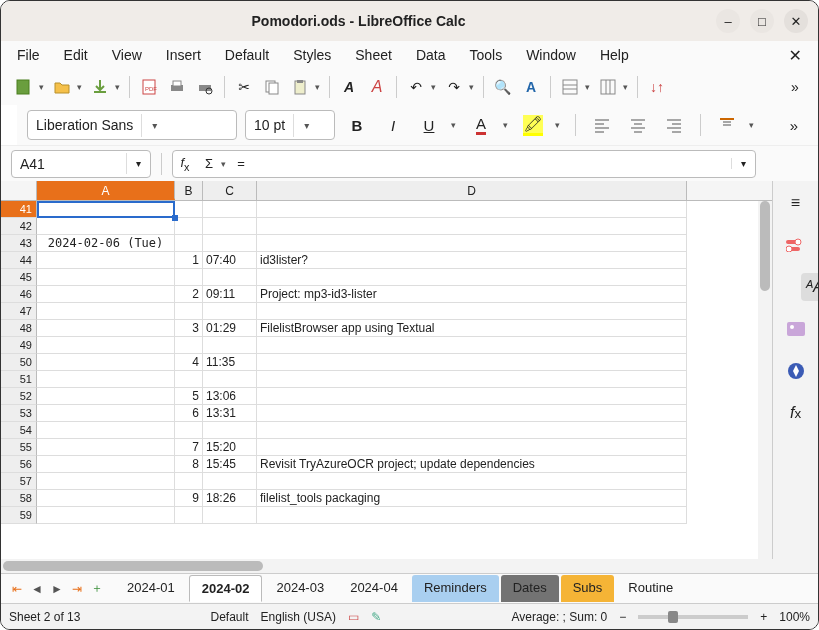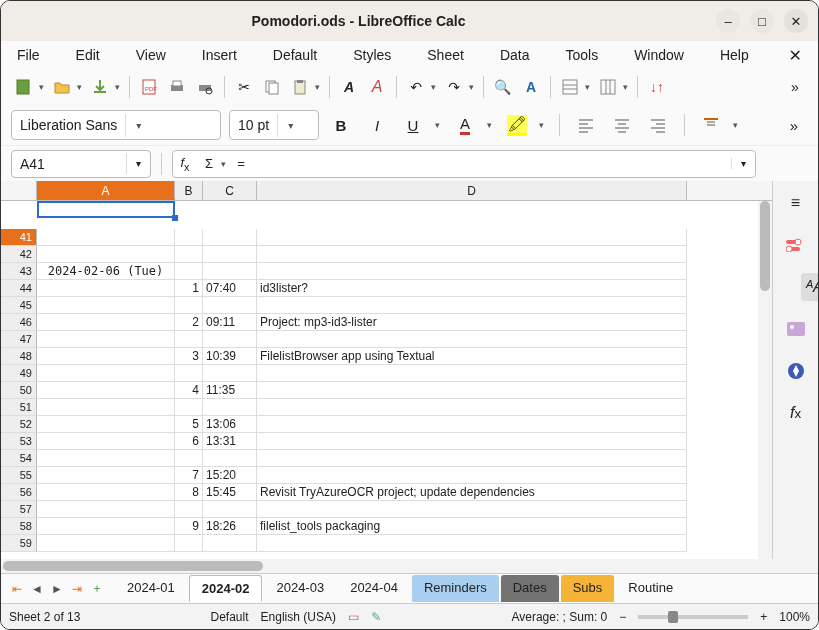--- a/index.html
+++ b/index.html
@@ -2,48 +2,48 @@
 <html><head>
 <meta charset="utf-8">
 <style>
 * { box-sizing: border-box; margin: 0; padding: 0; font-family: "Liberation Sans", Arial, sans-serif; }
 body { width: 819px; height: 630px; background: #fff; border: 1px solid #333; border-radius: 10px; overflow: hidden; font-size: 13px; color: #222; display:flex; flex-direction:column;}
 .titlebar { height: 40px; background: #f0ece8; display: flex; align-items: center; padding: 0 10px; }
 .titletext { flex: 1; text-align: center; font-weight: bold; font-size: 14px; }
 .winbtn { width: 24px; height: 24px; border-radius: 50%; margin-left: 10px; display: flex; align-items: center; justify-content: center; font-size: 13px; }
 .winbtn.min, .winbtn.max { background: #eae6e2; }
 .winbtn.close { background: #e4e0dc; }
-.menubar { height: 28px; display: flex; align-items: center; padding: 0 8px; gap: 20px; background:#fafafa;}
+.menubar { height: 28px; display: flex; align-items: center; padding: 0 8px; gap: 8px; background:#fafafa;}
 .menubar span { padding: 4px 8px; font-size: 14px; }
 .menubar .closex { margin-left: auto; padding: 4px 8px; font-size: 16px; }
 .toolbar { height: 36px; background: #fafafa; display: flex; align-items: center; padding: 2px 10px; gap: 2px; }
 .tb { width: 26px; height: 26px; display: flex; align-items: center; justify-content: center; border: 1px solid transparent; border-radius: 3px; font-size: 14px; }
 .tb svg { width: 18px; height: 18px; }
 .tbdrop { width: 8px; font-size: 9px; color:#555;}
 .sep { width: 1px; height: 22px; background: #ccc; margin: 0 4px; }
-.fmtrow { height: 40px; background:#fafafa; display: flex; align-items: center; padding: 4px 10px; gap: 8px; }
+.fmtrow { height: 40px; background:#fafafa; display: flex; align-items: center; padding: 4px 10px; gap: 8px; margin-left: 16px; }
 .combo { display: flex; align-items: center; border: 1px solid #bbb; background: #fff; border-radius: 4px; height: 30px; }
 .combo .val { padding: 0 8px; font-size: 14px; }
 .combo .arr { width: 26px; text-align: center; border-left: 1px solid #ddd; font-size: 10px; color: #555; padding: 6px 0; }
 .fbtn { width: 28px; height: 28px; display: flex; align-items: center; justify-content: center; font-size: 15px; }
 .namerow { height: 36px; display: flex; align-items: center; padding: 4px 10px; gap: 6px; background:#fafafa; border-top:1px solid #eee;}
 .namebox { display:flex; align-items:center; border:1px solid #bbb; background:#fff; border-radius:4px; height:28px; width:140px;}
 .namebox .v { flex:1; padding:0 8px; font-size:14px;}
 .namebox .a { width:24px; text-align:center; border-left:1px solid #ddd; font-size:10px; padding:5px 0;}
 .fxbar { flex:1; display:flex; align-items:center; border:1px solid #bbb; border-radius:4px; height:28px; background:#fff;}
 .fxb { width:24px; text-align:center; font-size:13px; }
 .fxinput { flex:1; height:100%; border:none; outline:none; padding:0 4px;}
 .gridarea { flex:1; display:flex; overflow:hidden; position:relative; background:#fff;}
 .grid { flex:1; overflow:hidden; position:relative;}
 .colheads { display:flex; height:20px; background:#f5f5f5; border-bottom:1px solid #bbb;}
 .corner { width:36px; border-right:1px solid #bbb;}
 .ch { border-right:1px solid #bbb; text-align:center; font-size:12px; line-height:20px; background:#eee;}
 .ch.A{width:138px; background:#e8701a; color:#fff; border-bottom:2px solid #e8701a;}
 .ch.B{width:28px;} .ch.C{width:54px;} .ch.D{width:430px;}
-.rows { position:relative;margin-top:28px;}
+.rows { position:relative;}
 .row { display:flex; height:17px;}
 .rh { width:36px; background:#eee; border-right:1px solid #bbb; border-bottom:1px solid #ddd; text-align:right; padding-right:4px; font-size:11px; line-height:17px;}
 .rh.sel{background:#e8701a;color:#fff;}
 .cell { border-right:1px solid #ddd; border-bottom:1px solid #ddd; font-size:12px; line-height:17px; padding:0 3px; overflow:hidden; white-space:nowrap;}
 .cell.A{width:138px;} .cell.B{width:28px; text-align:right;} .cell.C{width:54px;} .cell.D{width:430px;}
 .cell.Amono{font-family:monospace; text-align:center;}
 .selbox { position:absolute; border:2px solid #2a6bcc; pointer-events:none;}
 .selhandle { position:absolute; width:6px; height:6px; background:#2a6bcc; }
 .sidepanel { width:46px; background:#f3f3f3; border-left:1px solid #ccc; display:flex; flex-direction:column; align-items:center; padding-top:8px; gap:14px;}
 .sp { width:28px; height:28px; display:flex; align-items:center; justify-content:center; border-radius:4px; font-size:16px;}
@@ -312,21 +312,21 @@
           <div class="rh">47</div>
           <div class="cell A"></div>
           <div class="cell B"></div>
           <div class="cell C"></div>
           <div class="cell D"></div>
         </div>
         <div class="row">
           <div class="rh">48</div>
           <div class="cell A"></div>
           <div class="cell B">3</div>
-          <div class="cell C">10:39</div>
+          <div class="cell C">01:29</div>
           <div class="cell D">FilelistBrowser app using Textual</div>
         </div>
         <div class="row">
           <div class="rh">49</div>
           <div class="cell A"></div>
           <div class="cell B"></div>
           <div class="cell C"></div>
           <div class="cell D"></div>
         </div>
         <div class="row">

